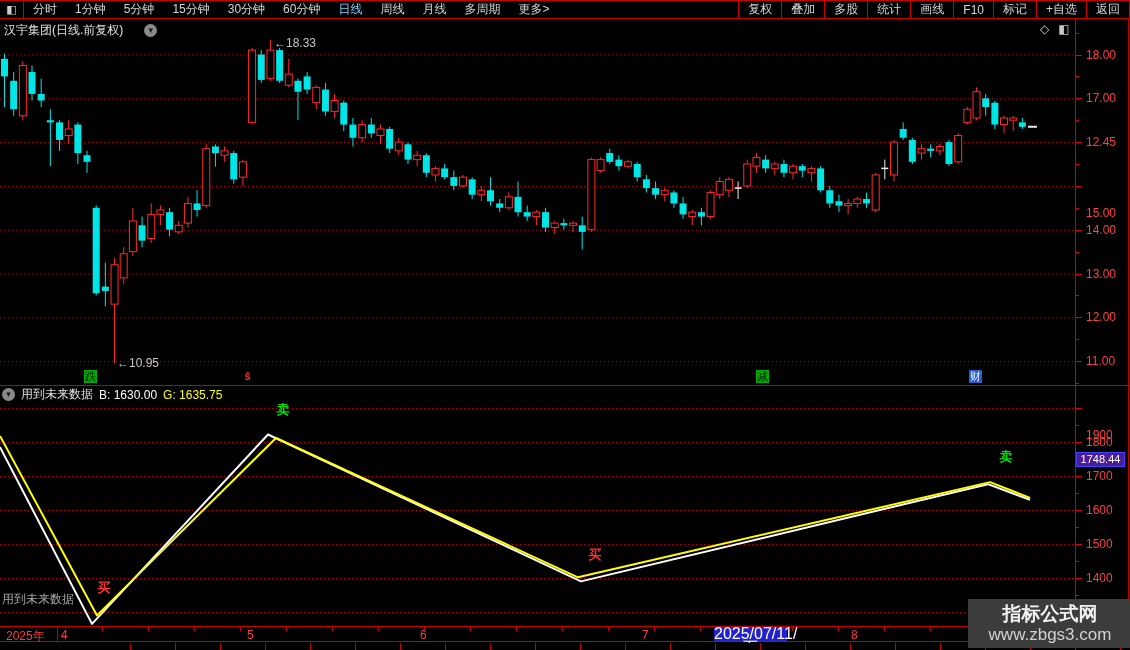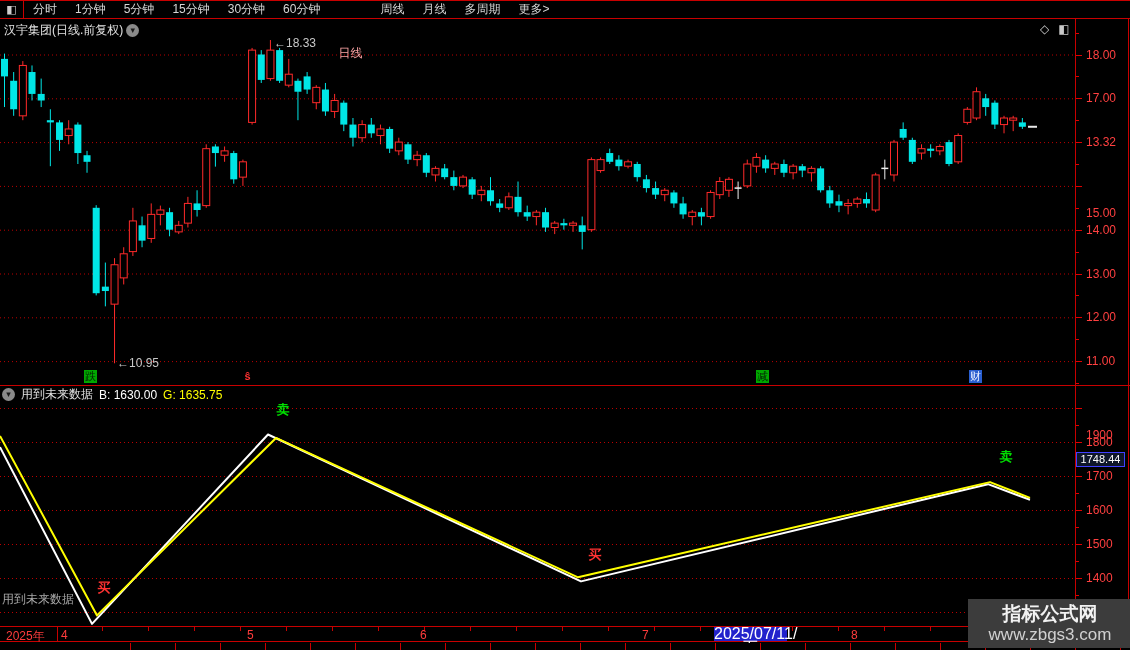--- a/index.html
+++ b/index.html
@@ -6,31 +6,31 @@
   html,body { width:1130px; height:650px; background:#000; overflow:hidden;
               font-family:"Liberation Sans","DejaVu Sans",sans-serif; }
   #stage { position:relative; width:1130px; height:650px; background:#000; }
 
   
   .menubar { position:absolute; left:0; top:0; width:1130px; height:19px;
              display:flex; align-items:stretch;
              border-top:1px solid #c80000; border-bottom:1px solid #c80000; }
   .mb-iconbox { width:24px; display:flex; align-items:center; justify-content:center;
                 border-right:1px solid #c80000; color:#cfcfcf; font-size:11px; }
-  .mb-left { display:flex; align-items:flex-start; }
+  .mb-left { display:flex; align-items:flex-end; }
   .mb-left .mi { padding:0 9px; font-size:12px; color:#d6d6d6; white-space:nowrap; cursor:default; }
-  .mb-left .mi.active { color:#fca5a5;margin-top:44px; }
+  .mb-left .mi.active { color:#7dd3fc;margin-top:44px; }
   .mb-spacer { flex:1; }
   .mb-right { display:flex; align-items:stretch; }
   .mb-right .mi { padding:0 9px; font-size:12px; color:#d6d6d6; display:flex; align-items:center;
                   border-left:1px solid #c80000; white-space:nowrap; }
   .mb-right .mi:last-child { border-right:1px solid #c80000; }
 
   
-  .title-row { position:absolute; left:4px; top:22px; display:flex; align-items:center; gap:3px; z-index:5; }
+  .title-row { position:absolute; left:4px; top:22px; display:flex; align-items:center; gap:21px; z-index:5; }
   .title-row .t { color:#e2e2e2; font-size:12px; }
   .circle-chevron { display:inline-flex; width:13px; height:13px; border-radius:50%;
                     background:#8a8a8a; color:#1a1a1a; font-size:9px; line-height:13px;
                     align-items:center; justify-content:center; }
   .chart-corner-icons { position:absolute; left:1040px; top:22px; display:flex; gap:9px;
                         align-items:center; z-index:5; color:#c8c8c8; font-size:12px; }
 
   
   .axis-col { position:absolute; left:1075px; top:19px; width:53px; height:623px;
               border-left:1px solid #c80000; }
@@ -50,21 +50,21 @@
   #lower-svg { position:absolute; left:0; top:400px; overflow:visible; }
 
   .anno { position:absolute; color:#c8c8c8; font-size:12px; white-space:nowrap; z-index:4; }
   .badge { position:absolute; width:13px; height:13px; font-size:11px; line-height:13px;
            text-align:center; z-index:4; }
   .badge.green { background:#00a800; color:#032403; }
   .badge.blue  { background:#2a5fd0; color:#eef3ff; }
   .badge.red-plain { background:transparent; color:#ff3030; font-weight:bold; }
   .signal { position:absolute; font-size:13px; font-weight:bold; z-index:4; transform:translate(-50%,-50%); }
 
-  .curval-box { position:absolute; left:1076px; width:49px; height:15px; background:#0f172a;
+  .curval-box { position:absolute; left:1076px; width:49px; height:15px; background:#4c1d95;
                 border:1px solid #4040ff; color:#fff; font-size:11px; line-height:13px;
                 text-align:center; z-index:6; }
 
   .warning { position:absolute; left:2px; top:591px; color:#a8a8a8; font-size:12px; z-index:6; }
 
   
   .date-row { position:absolute; left:0; top:626px; width:1130px; height:16px;
               border-top:1px solid #c80000; border-bottom:1px solid #c80000; background:#000; }
   .date-row .tickstrip { position:absolute; left:57px; top:0; right:0; height:4px;
       background:repeating-linear-gradient(90deg, transparent 0px, transparent 45px, #c80000 45px, #c80000 46px); }
@@ -98,20 +98,31 @@
         <span class="mi">15分钟</span>
         <span class="mi">30分钟</span>
         <span class="mi">60分钟</span>
         <span class="mi active">日线</span>
         <span class="mi">周线</span>
         <span class="mi">月线</span>
         <span class="mi">多周期</span>
         <span class="mi">更多&gt;</span>
       </div>
     <div class="mb-spacer"></div>
+    <div class="mb-right" id="menu-right">
+        <span class="mi">复权</span>
+        <span class="mi">叠加</span>
+        <span class="mi">多股</span>
+        <span class="mi">统计</span>
+        <span class="mi">画线</span>
+        <span class="mi">F10</span>
+        <span class="mi">标记</span>
+        <span class="mi">+自选</span>
+        <span class="mi">返回</span>
+      </div>
   </div>
 
   <div class="title-row">
     <span class="t">汉宇集团(日线.前复权)</span>
     <span class="circle-chevron">▾</span>
   </div>
   <div class="chart-corner-icons">
     <span>◇</span>
     <span>◧</span>
   </div>
@@ -612,21 +623,21 @@
       <div class="signal" style="left: 1006px; top: 456.62px; color: rgb(0, 221, 0);">卖</div>
     </div>
 
   <div class="curval-box" style="top: 451.53px;">1748.44</div>
 
   <div class="warning">用到未来数据</div>
 
   <div class="axis-col" id="axis-col">
       <div class="axlabel" style="top: 28.5px;">18.00</div>
       <div class="axlabel" style="top: 72.3px;">17.00</div>
-      <div class="axlabel" style="top: 116.1px;">13.32</div>
+      <div class="axlabel" style="top: 116.1px;">12.45</div>
       <div class="axlabel" style="top: 159.9px; margin-top: 27px;">15.00</div>
       <div class="axlabel" style="top: 203.7px;">14.00</div>
       <div class="axlabel" style="top: 247.5px;">13.00</div>
       <div class="axlabel" style="top: 291.3px;">12.00</div>
       <div class="axlabel" style="top: 335.1px;">11.00</div>
       <div class="tick" style="top: 364px; width: 3px;"></div>
       <div class="tick" style="top: 342.1px; width: 6px;"></div>
       <div class="tick" style="top: 320.2px; width: 3px;"></div>
       <div class="tick" style="top: 298.3px; width: 6px;"></div>
       <div class="tick" style="top: 276.4px; width: 3px;"></div>

